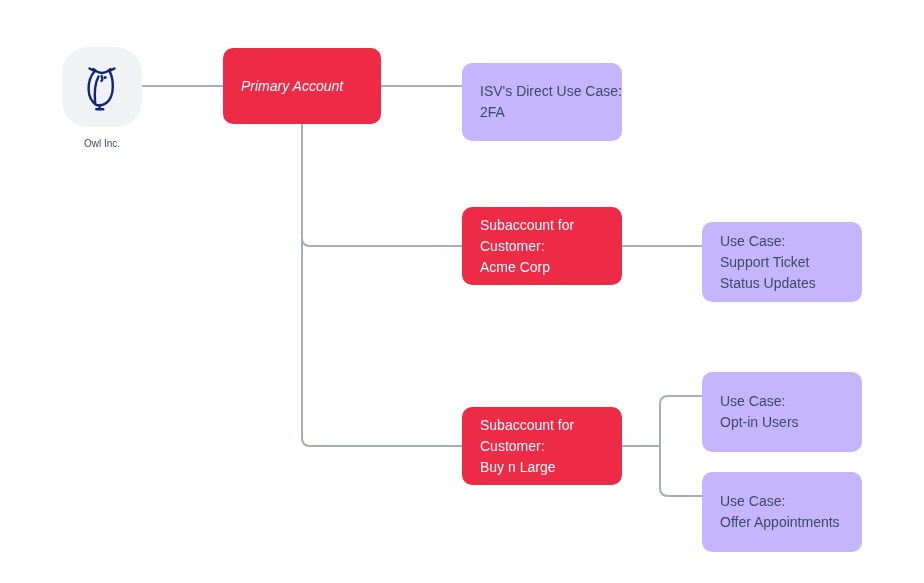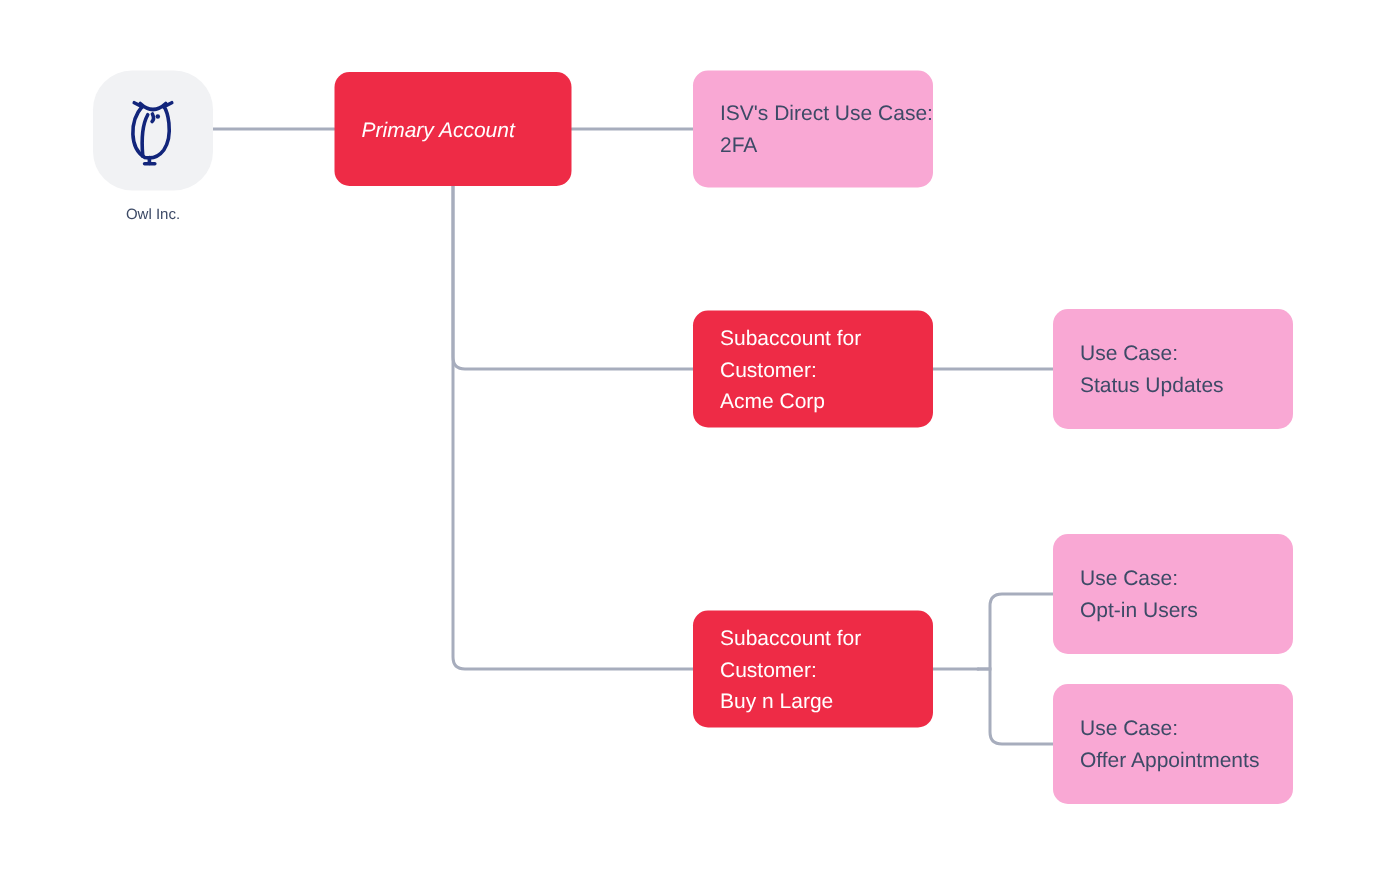--- a/index.html
+++ b/index.html
@@ -42,25 +42,26 @@
   
   .node--account {
     background: #ee2b46;
     color: #ffffff;
     font-size: 14px;
     line-height: 21px;
     padding: 0 18px;
   }
   
   .node--usecase {
-    background: #f9a8d4;
+    background: #c4b5fd;
     color: #3d4a66;
     font-size: 14px;
     line-height: 21px;
     padding: 0 18px;
+    margin-top: 16px;
   }
 
   
   .logo-tile {
     position: absolute;
     left: 62px;
     top: 47px;
     width: 80px;
     height: 80px;
     border-radius: 26px;
@@ -148,20 +149,21 @@
   </div>
 
   <div id="node-acme" class="node node--account">
     <span class="line">Subaccount for</span>
     <span class="line">Customer:</span>
     <span class="line">Acme Corp</span>
   </div>
 
   <div id="node-acme-usecase" class="node node--usecase">
     <span class="line">Use Case:</span>
+    <span class="line">Support Ticket</span>
     <span class="line">Status Updates</span>
   </div>
 
   <div id="node-bnl" class="node node--account">
     <span class="line">Subaccount for</span>
     <span class="line">Customer:</span>
     <span class="line">Buy n Large</span>
   </div>
 
   <div id="node-bnl-promo" class="node node--usecase">

